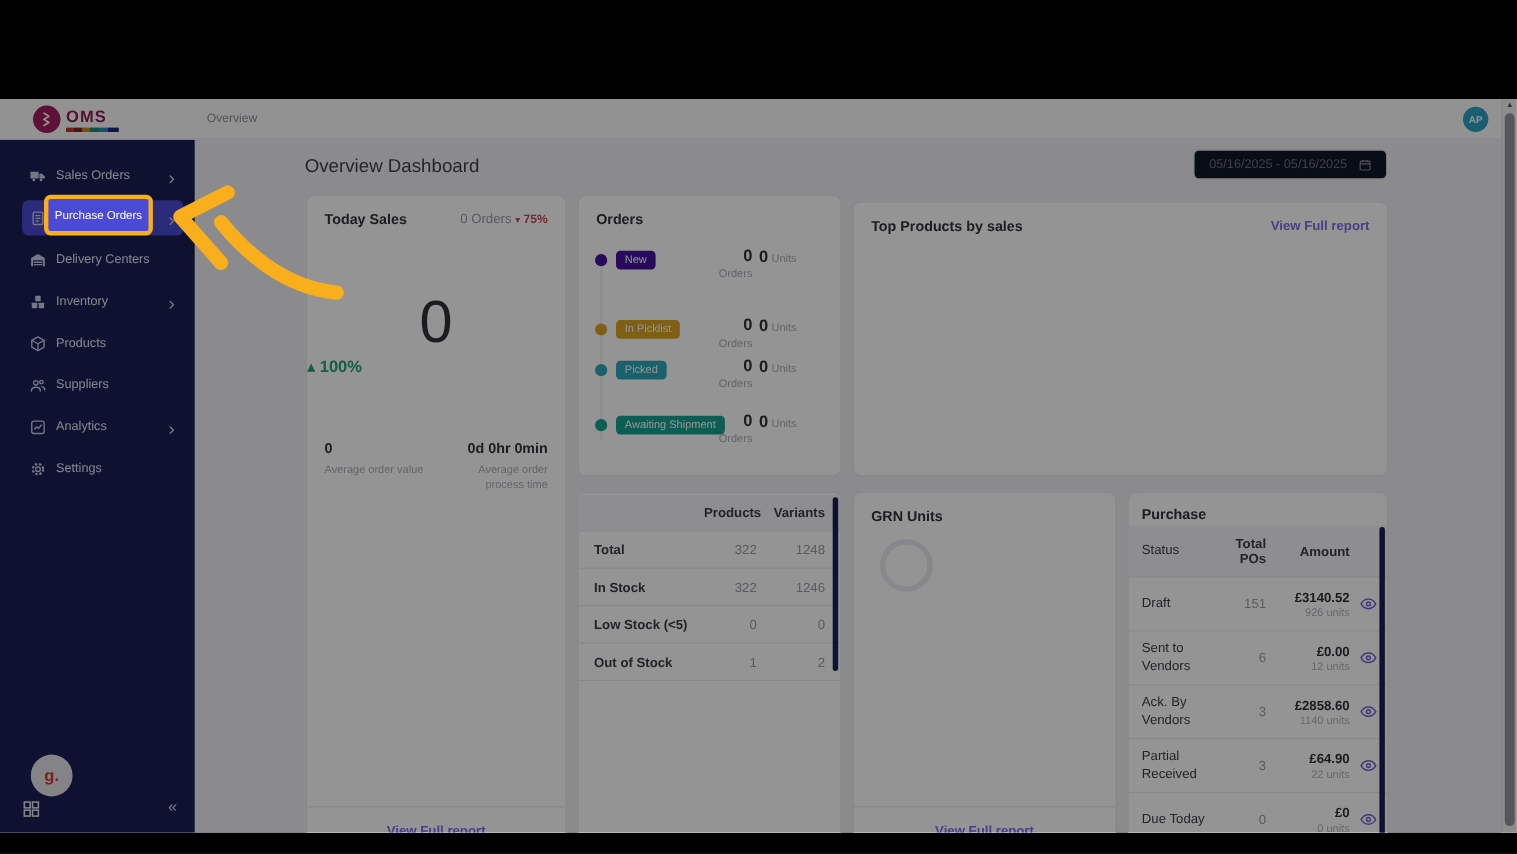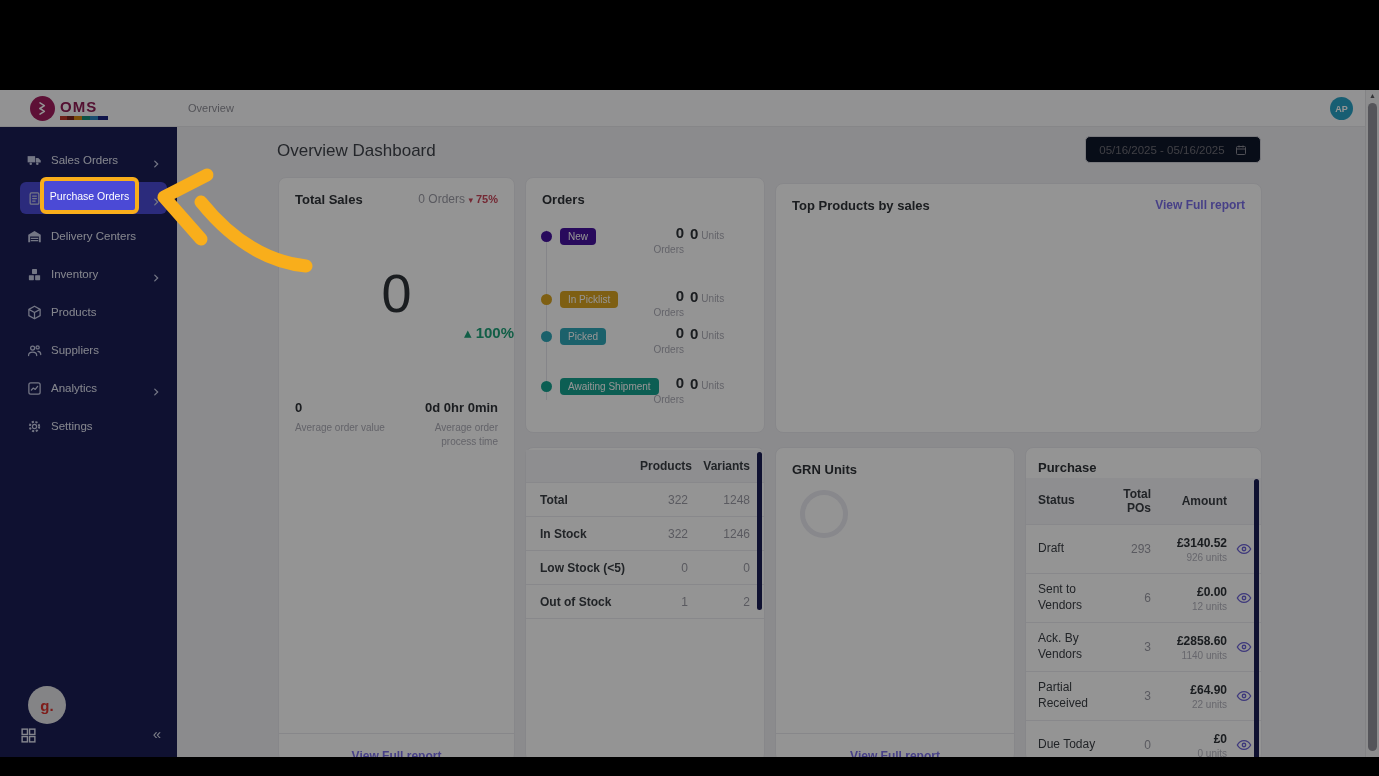--- a/index.html
+++ b/index.html
@@ -62,21 +62,21 @@
     padding:14px 16px 0 16px; }
   .card-title { font-size:13px; font-weight:bold; color:#2F3338; }
   .link { color:#7B6FE8; font-size:12px; font-weight:bold; cursor:pointer; }
 
   
   .ts-sub { font-size:12px; color:#9B9BA5; }
   .ts-neg { color:#C9485B; font-size:11px; font-weight:bold; }
   .ts-neg .tri { font-size:9px; }
   .ts-value { position:absolute; top:84px; left:0; right:0; text-align:center;
     font-size:54px; font-weight:500; color:#2E3237; }
-  .ts-change { position:absolute; top:146px; left:0; right:0; text-align:right;
+  .ts-change { position:absolute; top:146px; left:0; right:0; text-align:left;
     font-size:15px; font-weight:bold; color:#1FA37A; }
   .ts-metrics { position:absolute; top:222px; left:16px; right:16px;
     display:flex; justify-content:space-between; }
   .metric-value { font-size:13px; font-weight:bold; color:#2F3338; }
   .metric-label { margin-top:6px; font-size:10px; color:#ACACB6; line-height:1.35; }
   .ts-metrics .right { text-align:right; max-width:95px; }
   .card-footer { position:absolute; top:555px; left:0; right:0;
     border-top:1px solid #E9E9EE; padding-top:12px; text-align:center; }
   #card-grn .card-footer { top:285px; }
 
@@ -104,21 +104,21 @@
   .stock-tbl .t-row { height:34px; }
   .stock-tbl .t-head { height:33px; }
   .s-label { flex:1; padding-left:14px; font-size:12px; font-weight:bold; color:#3A3E44; }
   .s-val { width:62px; text-align:right; padding-right:14px; font-size:12px; color:#9B9BA5; }
   .s-hcell { width:62px; text-align:right; padding-right:14px; font-size:12px; font-weight:bold; color:#3A3E44; }
 
   .purch-tbl { top:30px; }
   .purch-tbl .t-head { height:47px; }
   .purch-tbl .t-row.data { height:49px; }
   .p-status { flex:1; padding-left:12px; font-size:12px; font-weight:500; color:#3A3E44; line-height:1.3; }
-  .p-h { font-weight:bold; }
+  .p-h { font-weight:normal; }
   .p-pos { width:44px; text-align:right; font-size:12px; color:#9B9BA5; }
   .p-amt { width:76px; text-align:right; }
   .p-amt-v { font-size:12px; font-weight:bold; color:#2E3237; }
   .p-amt-u { font-size:10px; color:#B2B2BC; margin-top:2px; }
   .p-eye { width:34px; display:flex; justify-content:center; color:#6C63D6; cursor:pointer; }
   .p-eye svg { width:16px; height:16px; }
   .p-hcell-amt { width:76px; text-align:right; font-size:12px; font-weight:bold; color:#3A3E44; }
   .p-hcell-pos { width:44px; text-align:right; font-size:12px; font-weight:bold; color:#3A3E44; line-height:1.2; }
 
   .mini-scroll { position:absolute; width:5px; background:#1A1E55; border-radius:3px; z-index:2; }
@@ -291,21 +291,21 @@
   <div class="date-field">
     <span>05/16/2025 - 05/16/2025</span>
     <svg viewBox="0 0 24 24" fill="none" stroke="currentColor" stroke-width="2">
         <rect x="3" y="5" width="18" height="16" rx="2"></rect>
         <path d="M8 3v4M16 3v4M3 10h18"></path>
       </svg>
   </div>
 
   <div class="card" id="card-total-sales">
     <div class="card-head">
-      <span class="card-title">Total Sales</span>
+      <span class="card-title">Today Sales</span>
       <span class="ts-sub">
         <span>0 Orders</span>
         <span class="ts-neg"><span class="tri">▾</span> <span>75%</span></span>
       </span>
     </div>
     <div class="ts-value">0</div>
     <div class="ts-change">▴ 100%</div>
     <div class="ts-metrics">
       <div class="left">
         <div class="metric-value">0</div>
@@ -408,21 +408,21 @@
     <div class="tbl purch-tbl">
       <div class="t-row t-head">
         <span class="p-status p-h">Status</span>
         <span class="p-hcell-pos">Total POs</span>
         <span class="p-hcell-amt">Amount</span>
         <span class="p-eye"></span>
       </div>
 
       <div class="t-row data">
         <span class="p-status">Draft</span>
-        <span class="p-pos">293</span>
+        <span class="p-pos">151</span>
         <span class="p-amt">
             <div class="p-amt-v">£3140.52</div>
             <div class="p-amt-u">926 units</div>
           </span>
         <span class="p-eye">
             <svg viewBox="0 0 24 24" fill="none" stroke="currentColor" stroke-width="2">
               <path d="M2 12s3.5-6.5 10-6.5S22 12 22 12s-3.5 6.5-10 6.5S2 12 2 12z"></path>
               <circle cx="12" cy="12" r="2.6"></circle>
             </svg>
           </span>

